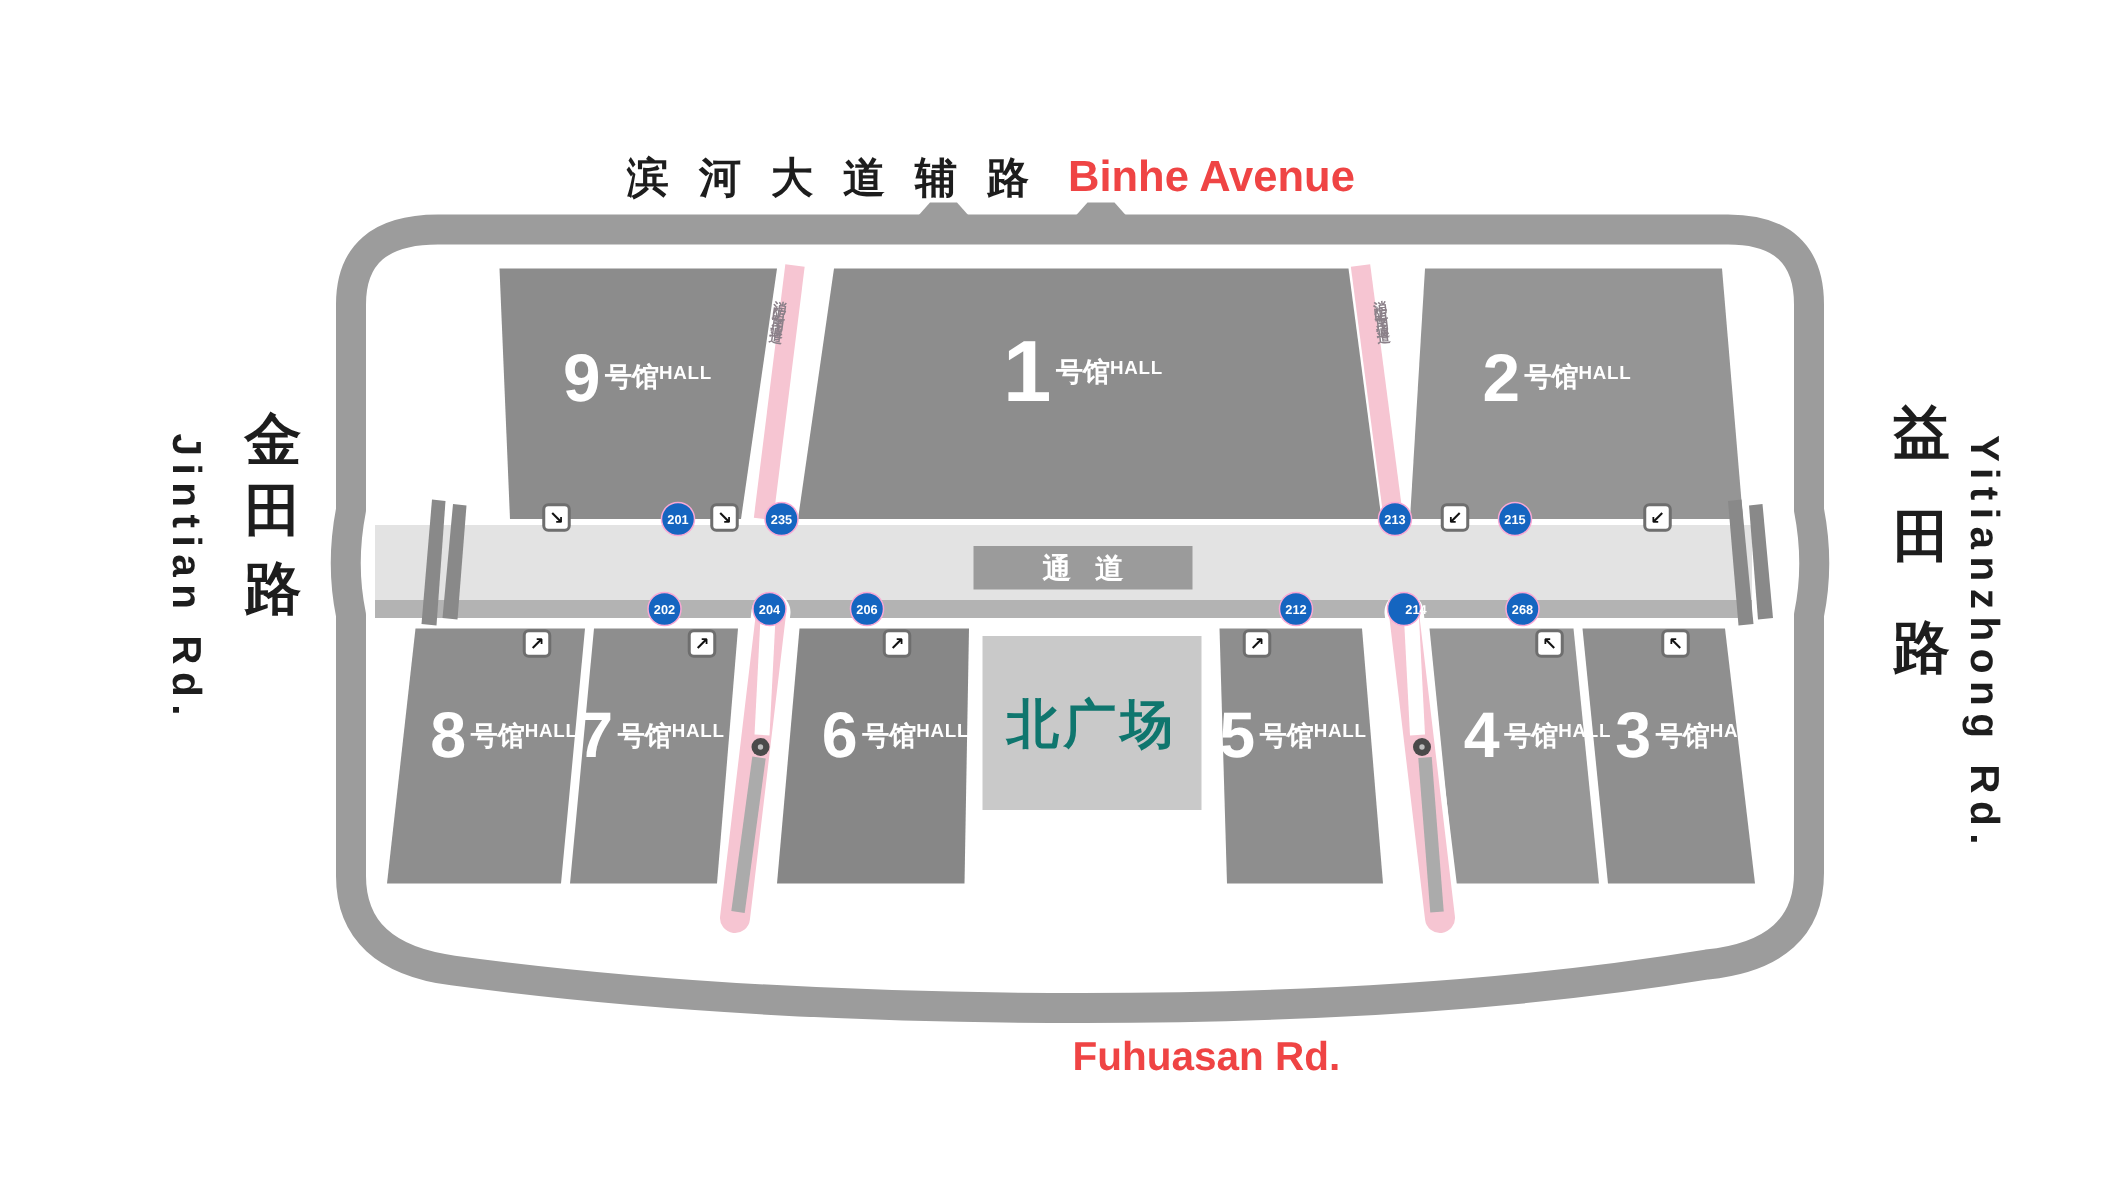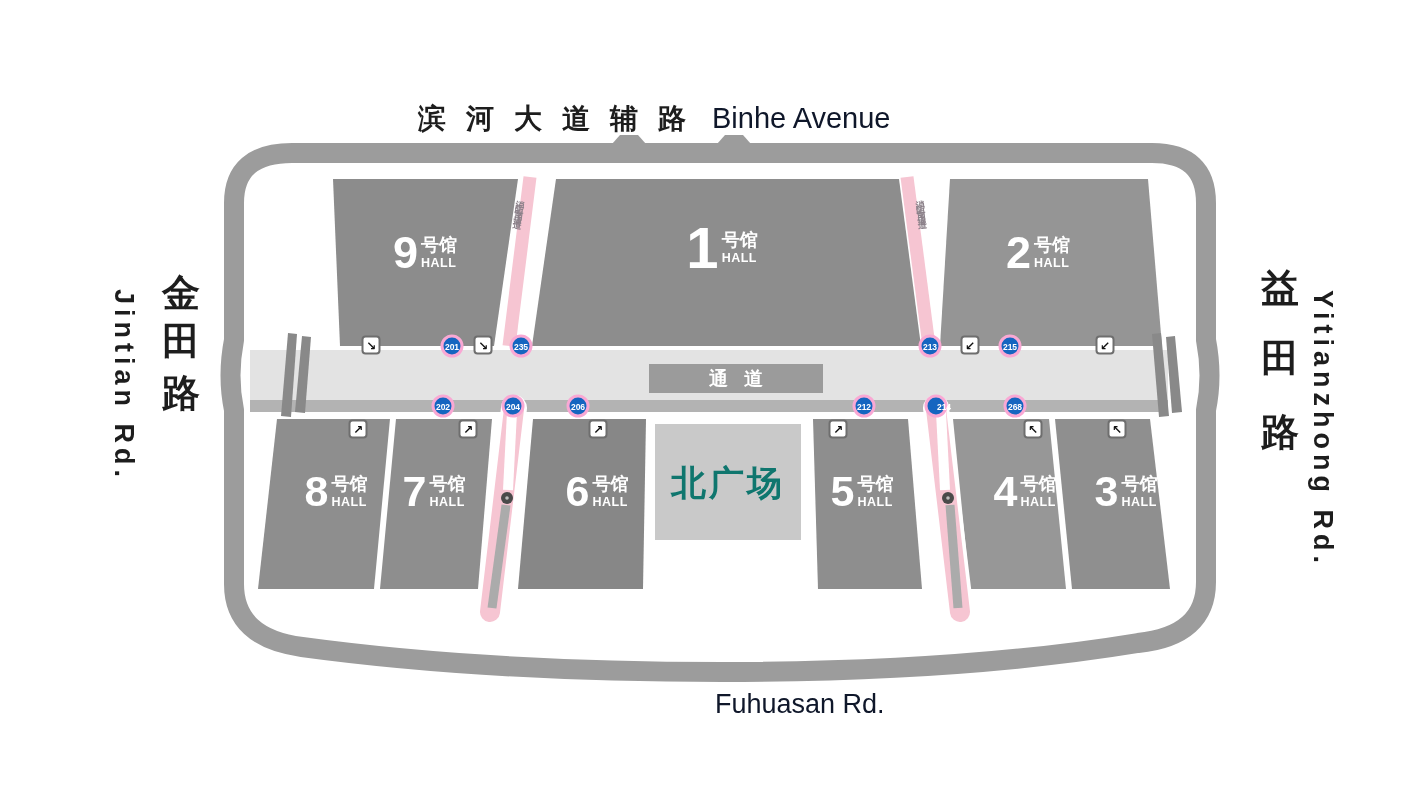--- a/index.html
+++ b/index.html
@@ -4,45 +4,45 @@
 <style>
   html,body{margin:0;padding:0;background:#ffffff;}
   .stage{
     position:relative;width:1409px;height:788px;background:#ffffff;overflow:hidden;
     font-family:"Liberation Sans","DejaVu Sans",sans-serif;color:#1d1d1d;
   }
   .stage svg{position:absolute;left:0;top:0;}
   .abs{position:absolute;white-space:nowrap;}
   
   .road-zh{font-weight:bold;font-size:28px;letter-spacing:20px;color:#1d1d1d;}
-  .road-en{font-weight:normal;font-size:29px;color:#0f172a;}
+  .road-en{font-weight:bold;font-size:29px;color:#ef4444;}
   .vroad-zh{font-weight:bold;font-size:38px;color:#1d1d1d;
     writing-mode:vertical-rl;text-orientation:upright;}
   .vroad-en{font-weight:bold;font-size:27px;color:#1d1d1d;letter-spacing:5px;
     transform-origin:top left;transform:rotate(90deg);}
   
   .hall-label{position:absolute;transform:translate(-50%,-50%);display:flex;
     align-items:center;color:#ffffff;font-weight:bold;line-height:1;}
   .hall-label .digit{font-size:45px;}
   .hall-label.big .digit{font-size:58px;}
   .hall-label.small .digit{font-size:43px;}
-  .hall-label .sub{display:flex;flex-direction:column;margin-left:3px;}
+  .hall-label .sub{display:flex;margin-left:3px;}
   .hall-label .suffix{font-size:18px;line-height:1.15;}
   .hall-label .hallword{font-size:12.5px;letter-spacing:.5px;line-height:1.15;}
   
-  .corridor-box{position:absolute;left:649px;top:364px;width:174px;height:29px;
+  .corridor-box{position:absolute;left:649px;top:364px;width:146px;height:29px;
     background:#9b9b9b;color:#ffffff;font-weight:bold;font-size:19px;
     letter-spacing:16px;padding-left:16px;box-sizing:border-box;
     display:flex;align-items:center;justify-content:center;}
   
   .plaza-label{position:absolute;left:728px;top:483px;transform:translate(-50%,-50%);
     font-weight:bold;font-size:35px;letter-spacing:3px;color:#0f766e;}
   
   .gate{position:absolute;width:23px;height:23px;border-radius:50%;
-    background:#1565c0;border:3px solid #f9a8d4;color:#ffffff;
+    background:#1565c0;border:1px solid #f9a8d4;color:#ffffff;
     font-size:8.5px;font-weight:bold;display:flex;align-items:center;
     justify-content:center;transform:translate(-50%,-50%);box-sizing:border-box;}
   
   .esc{position:absolute;width:19px;height:19px;background:#ffffff;
     border:2px solid #6e6e6e;border-radius:4px;color:#111111;font-size:12px;
     font-weight:bold;display:flex;align-items:center;justify-content:center;
     transform:translate(-50%,-50%);box-sizing:border-box;}
   
   .lane-label{position:absolute;writing-mode:vertical-rl;text-orientation:upright;
     font-size:9px;letter-spacing:4px;color:#8b8089;font-weight:bold;}

